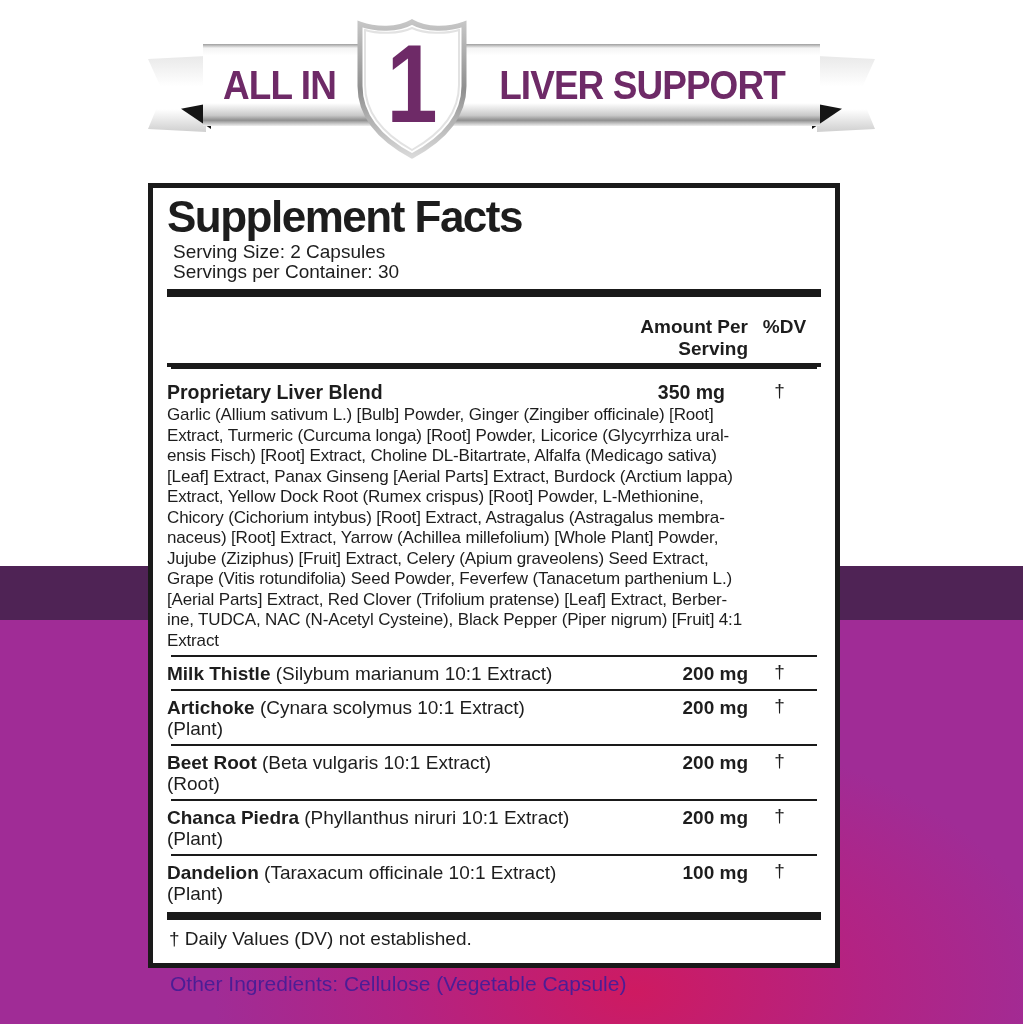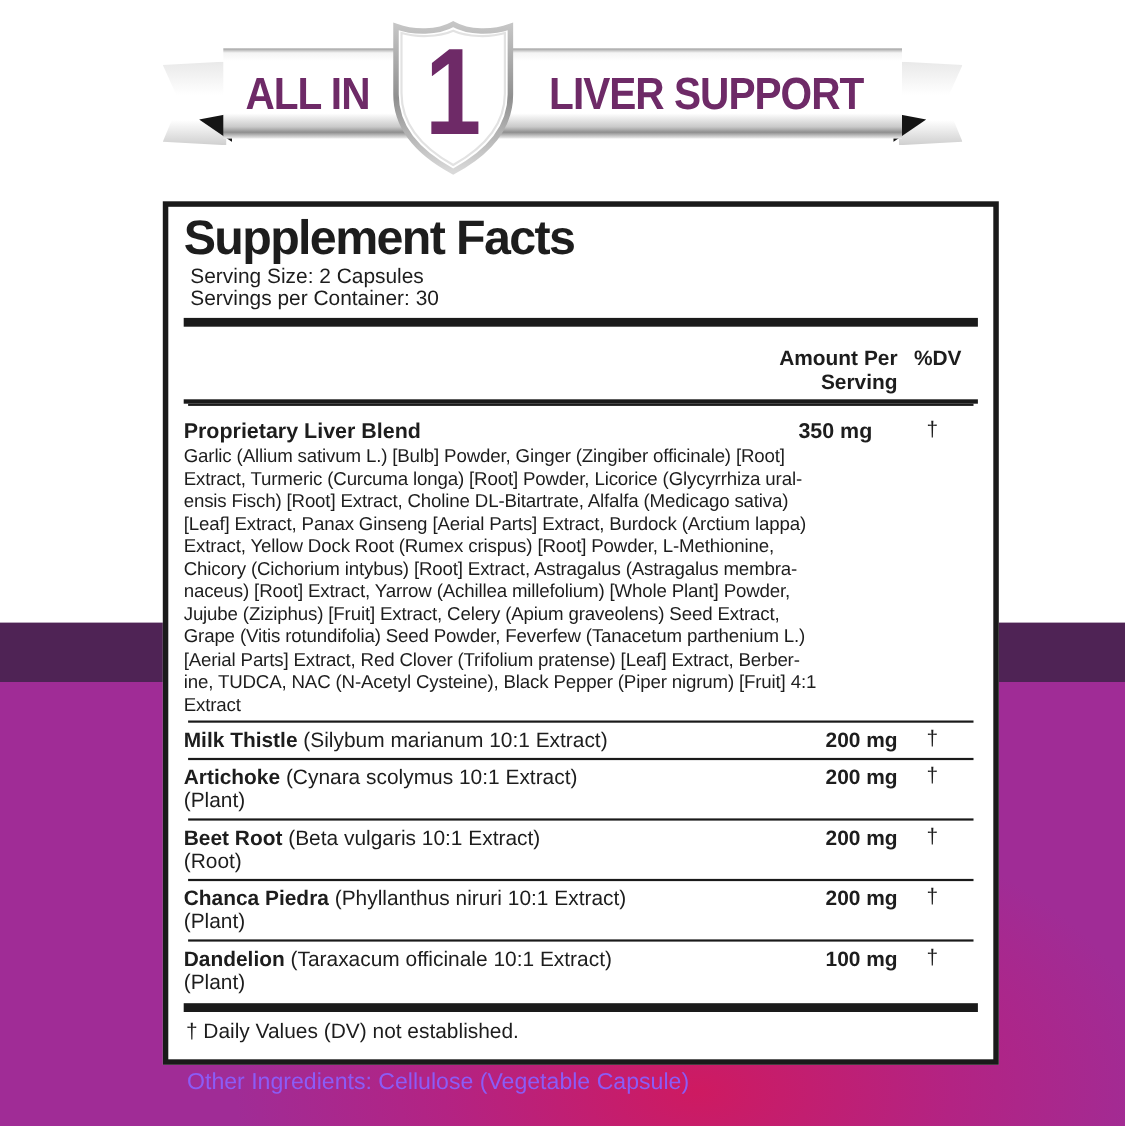--- a/index.html
+++ b/index.html
@@ -24,21 +24,21 @@
   .band-text{position:absolute;top:44px;height:82px;display:flex;align-items:center;justify-content:center;
     color:#6e2a67;font-weight:800;font-size:41px;letter-spacing:-1px;transform:scaleX(0.9);}
   .band-text-left{left:203px;width:153px;}
   .band-text-right{left:466px;width:352px;}
   .shield{position:absolute;left:356px;top:18px;width:112px;height:142px;}
   .shield svg{position:absolute;left:0;top:0;}
   .shield-number{position:absolute;left:0;top:0;width:112px;height:130px;display:flex;align-items:center;justify-content:center;
     color:#6e2a67;font-weight:800;font-size:112px;transform:scaleX(0.82);}
 
   
-  .panel{position:absolute;left:148px;top:183px;width:760px;height:785px;background:#ffffff;
+  .panel{position:absolute;left:148px;top:183px;width:692px;height:785px;background:#ffffff;
     border:5px solid #1a1a1a;box-sizing:border-box;color:#1d1d1d;overflow:hidden;
     padding:0 14px;display:flex;flex-direction:column;}
   .sf-title{font-size:44px;font-weight:800;letter-spacing:-1.5px;margin:6px 0 2px 0;line-height:46px;}
   .serving{font-size:19px;line-height:20px;padding-left:6px;}
   .bar{background:#1a1a1a;flex:none;}
   .bar-thick{height:8px;margin-top:7px;}
   .bar-med{height:4px;}
   .sep{height:2px;background:#1a1a1a;margin:0 4px;flex:none;}
   .grid{display:grid;grid-template-columns:1fr 150px 73px;align-items:start;}
   .hdr-row{padding:19px 0 3px 0;font-size:19px;font-weight:600;}
@@ -46,21 +46,21 @@
   .dv{text-align:center;}
   .dag{padding-right:10px;font-size:19px;transform:translateY(-2px);}
   .zinc-row{padding:4px 0 3px 0;font-size:19px;line-height:21px;}
   .b{font-weight:700;}
   .blend-row{padding:12px 0 0 0;font-size:19.5px;line-height:23px;gap:23px;}
   .blend-par{font-size:17px;line-height:20.5px;letter-spacing:-0.15px;white-space:pre-line;padding:1px 0 4px 0;}
   .irow{padding:6px 0 4px 0;font-size:19px;line-height:21.5px;}
   .footnote{font-size:19px;padding:8px 0 0 2px;}
 
   
-  .other-ing{position:absolute;left:170px;top:972px;color:#8b5cf6;font-size:21px;}
+  .other-ing{position:absolute;left:170px;top:972px;color:#4c1d95;font-size:21px;}
 </style>
 </head>
 <body>
 
 <div class="stage">
 
   <div class="bg-dark-band"></div>
   <div class="bg-magenta"></div>
 
   <div>

